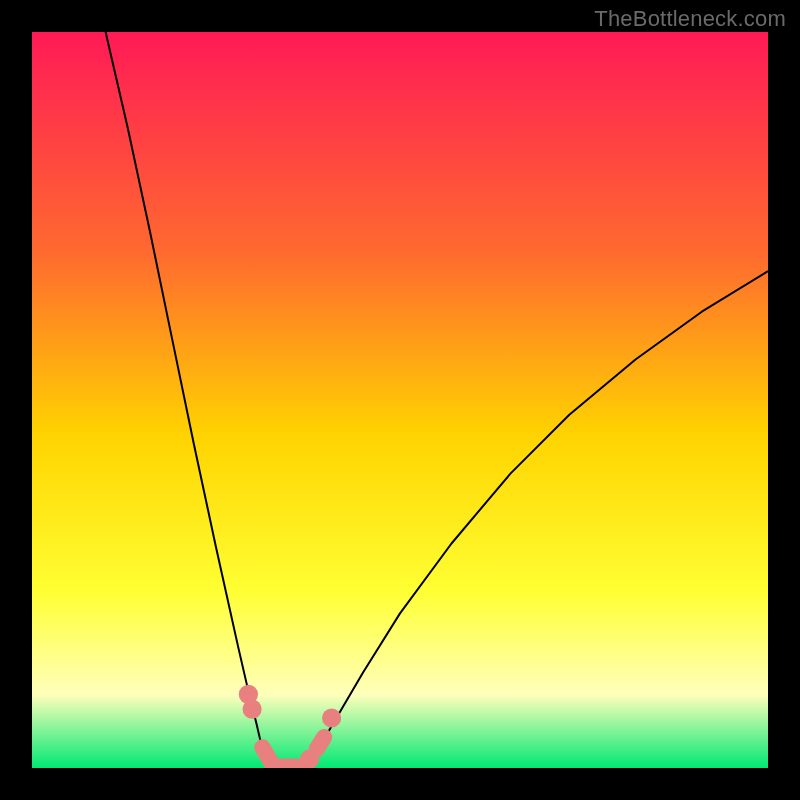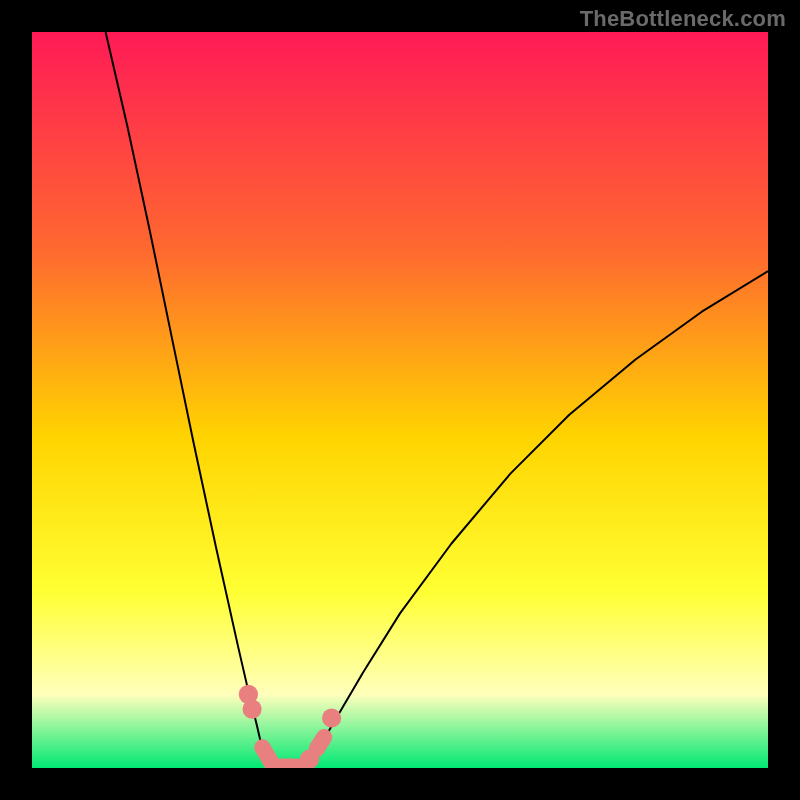--- a/index.html
+++ b/index.html
@@ -32,21 +32,21 @@
     width: 736px;
     height: 736px;
   }
   .watermark {
     position: absolute;
     top: 6px;
     right: 14px;
     color: #6a6a6a;
     font-size: 22px;
     letter-spacing: 0.2px;
-    font-weight: 700;
+    font-weight: 400;
     user-select: none;
   }
 </style>
 </head>
 <body>
 
 <div class="frame">
   <div class="plot-area">
     <svg viewBox="0 0 736 736">
       <defs>

